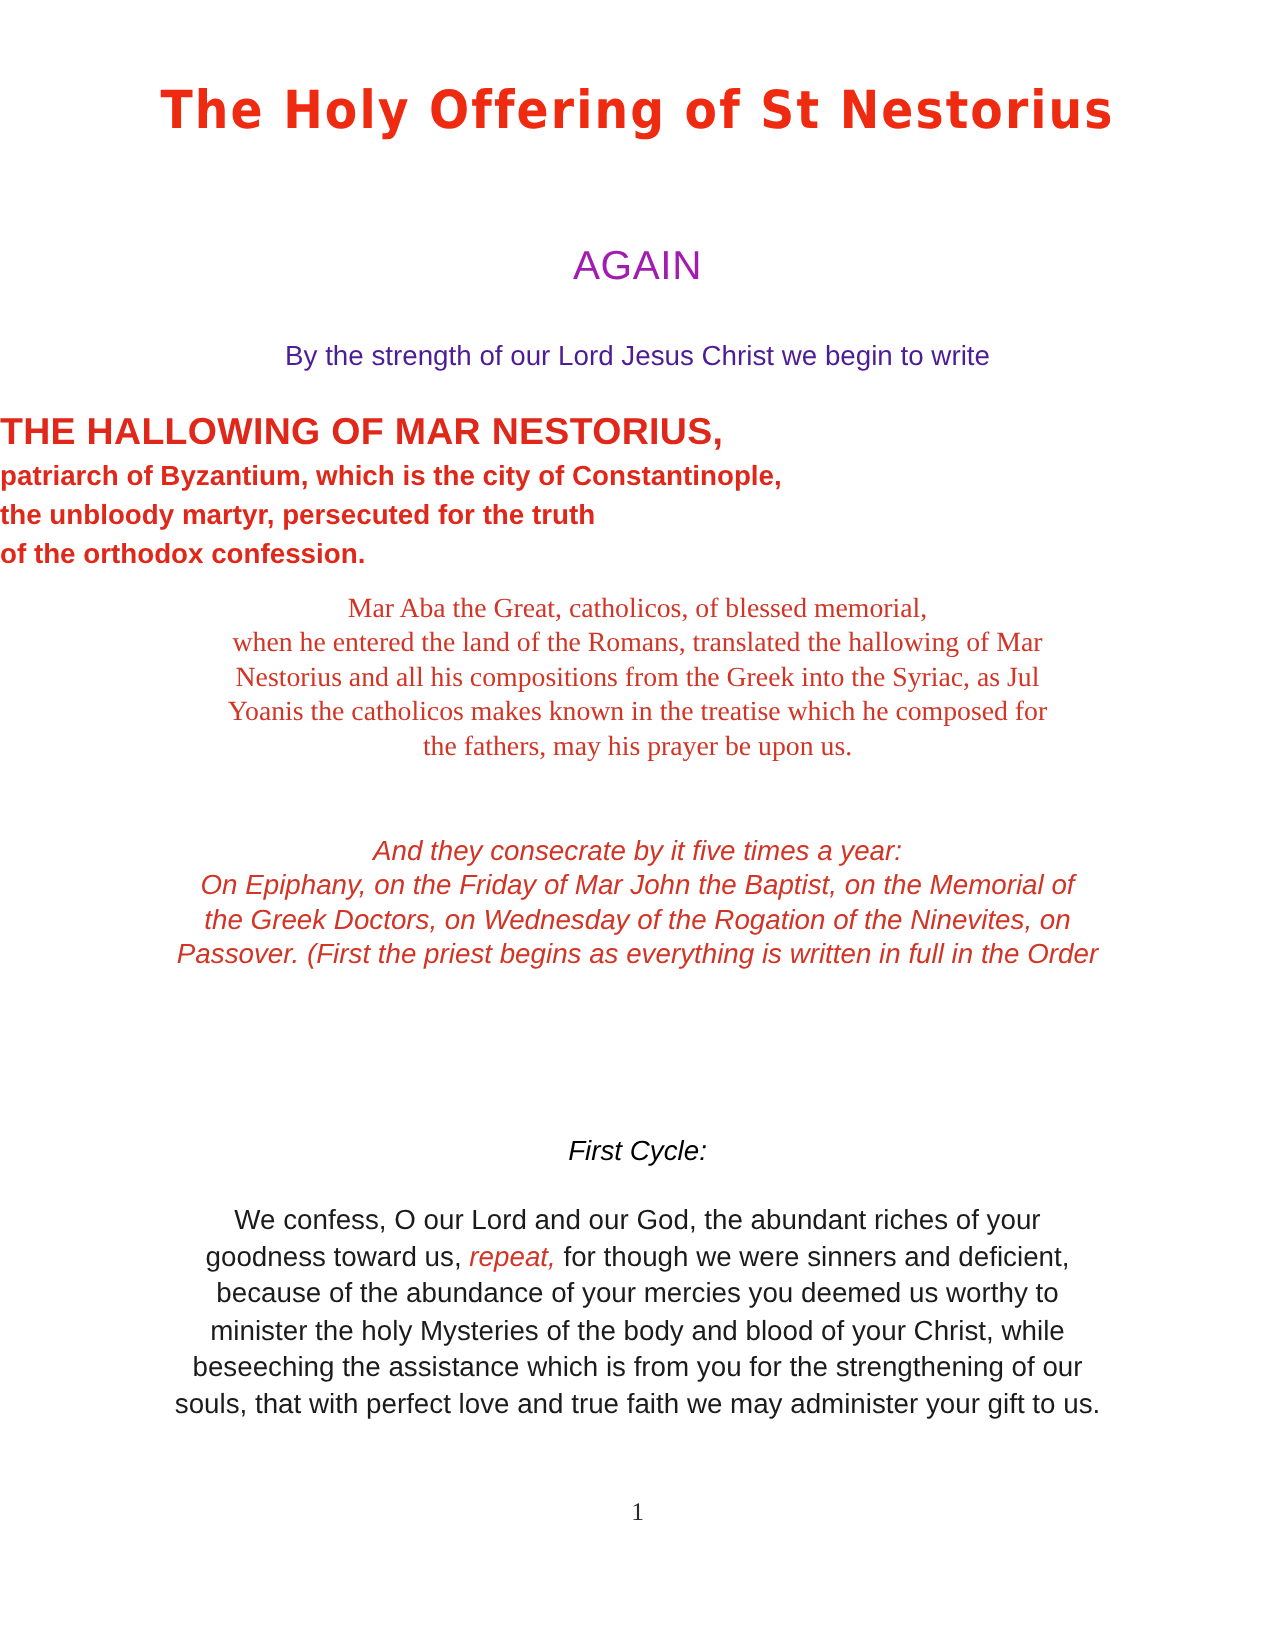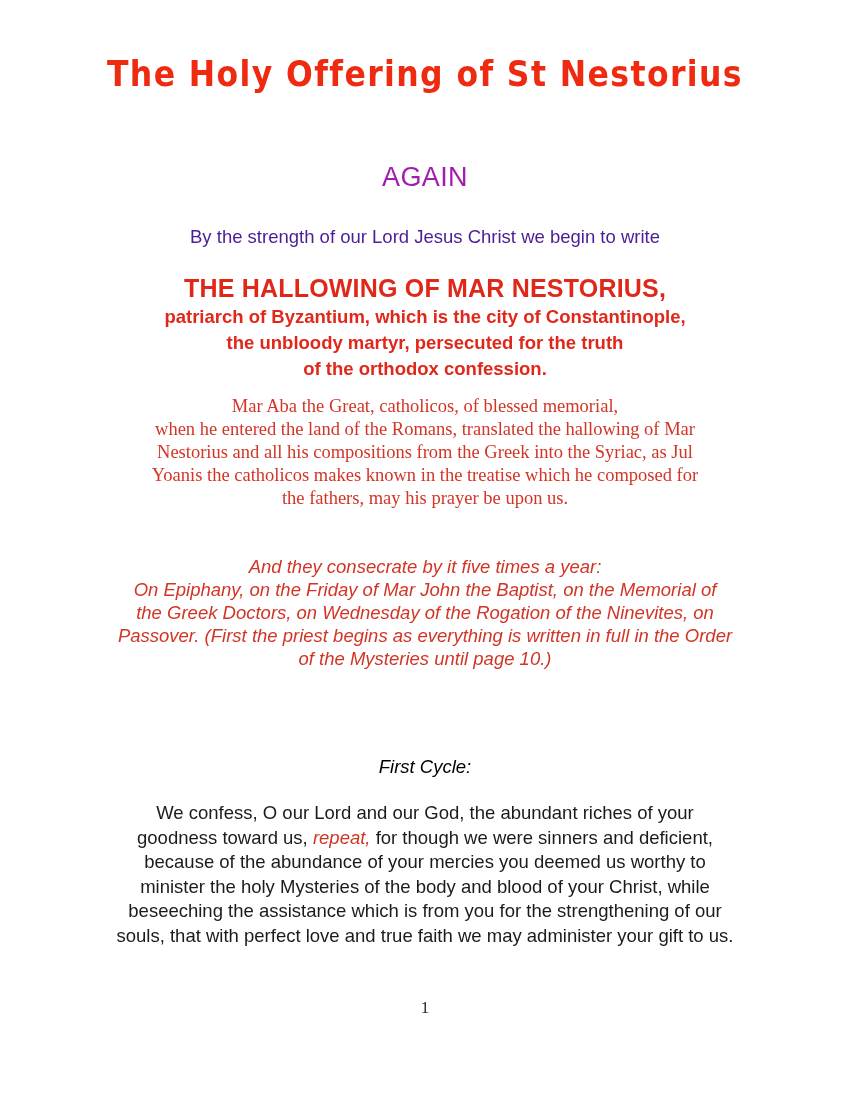--- a/index.html
+++ b/index.html
@@ -61,21 +61,21 @@
     color: #4c1d95;
     font-size: 18.5px;
     font-weight: 400;
   }
 
   .hallowing-block {
     position: absolute;
     top: 256px;
     left: 0;
     width: 850px;
-    text-align: center;
+    text-align: left;
     color: #E0281A;
     font-weight: bold;
   }
   .hallowing-block .line-main {
     font-size: 25px;
     line-height: 32px;
     letter-spacing: 0.2px;
   }
   .hallowing-block .line-sub {
     font-size: 18.5px;
@@ -174,21 +174,20 @@
     <div class="nobr">Nestorius and all his compositions from the Greek into the Syriac, as Jul</div>
     <div class="nobr">Yoanis the catholicos makes known in the treatise which he composed for</div>
     <div class="nobr">the fathers, may his prayer be upon us.</div>
   </div>
 
   <div class="consecration-note">
     <div class="nobr">And they consecrate by it five times a year:</div>
     <div class="nobr">On Epiphany, on the Friday of Mar John the Baptist, on the Memorial of</div>
     <div class="nobr">the Greek Doctors, on Wednesday of the Rogation of the Ninevites, on</div>
     <div class="nobr">Passover. (First the priest begins as everything is written in full in the Order</div>
-    <div class="nobr">of the Mysteries until page 10.)</div>
   </div>
 
   <div class="cycle-heading">First Cycle:</div>
 
   <div class="confession">
     <div class="nobr">We confess, O our Lord and our God, the abundant riches of your</div>
     <div class="nobr"><span>goodness toward us,</span> <span class="rubric">repeat,</span> <span>for though we were sinners and deficient,</span></div>
     <div class="nobr">because of the abundance of your mercies you deemed us worthy to</div>
     <div class="nobr">minister the holy Mysteries of the body and blood of your Christ, while</div>
     <div class="nobr">beseeching the assistance which is from you for the strengthening of our</div>

